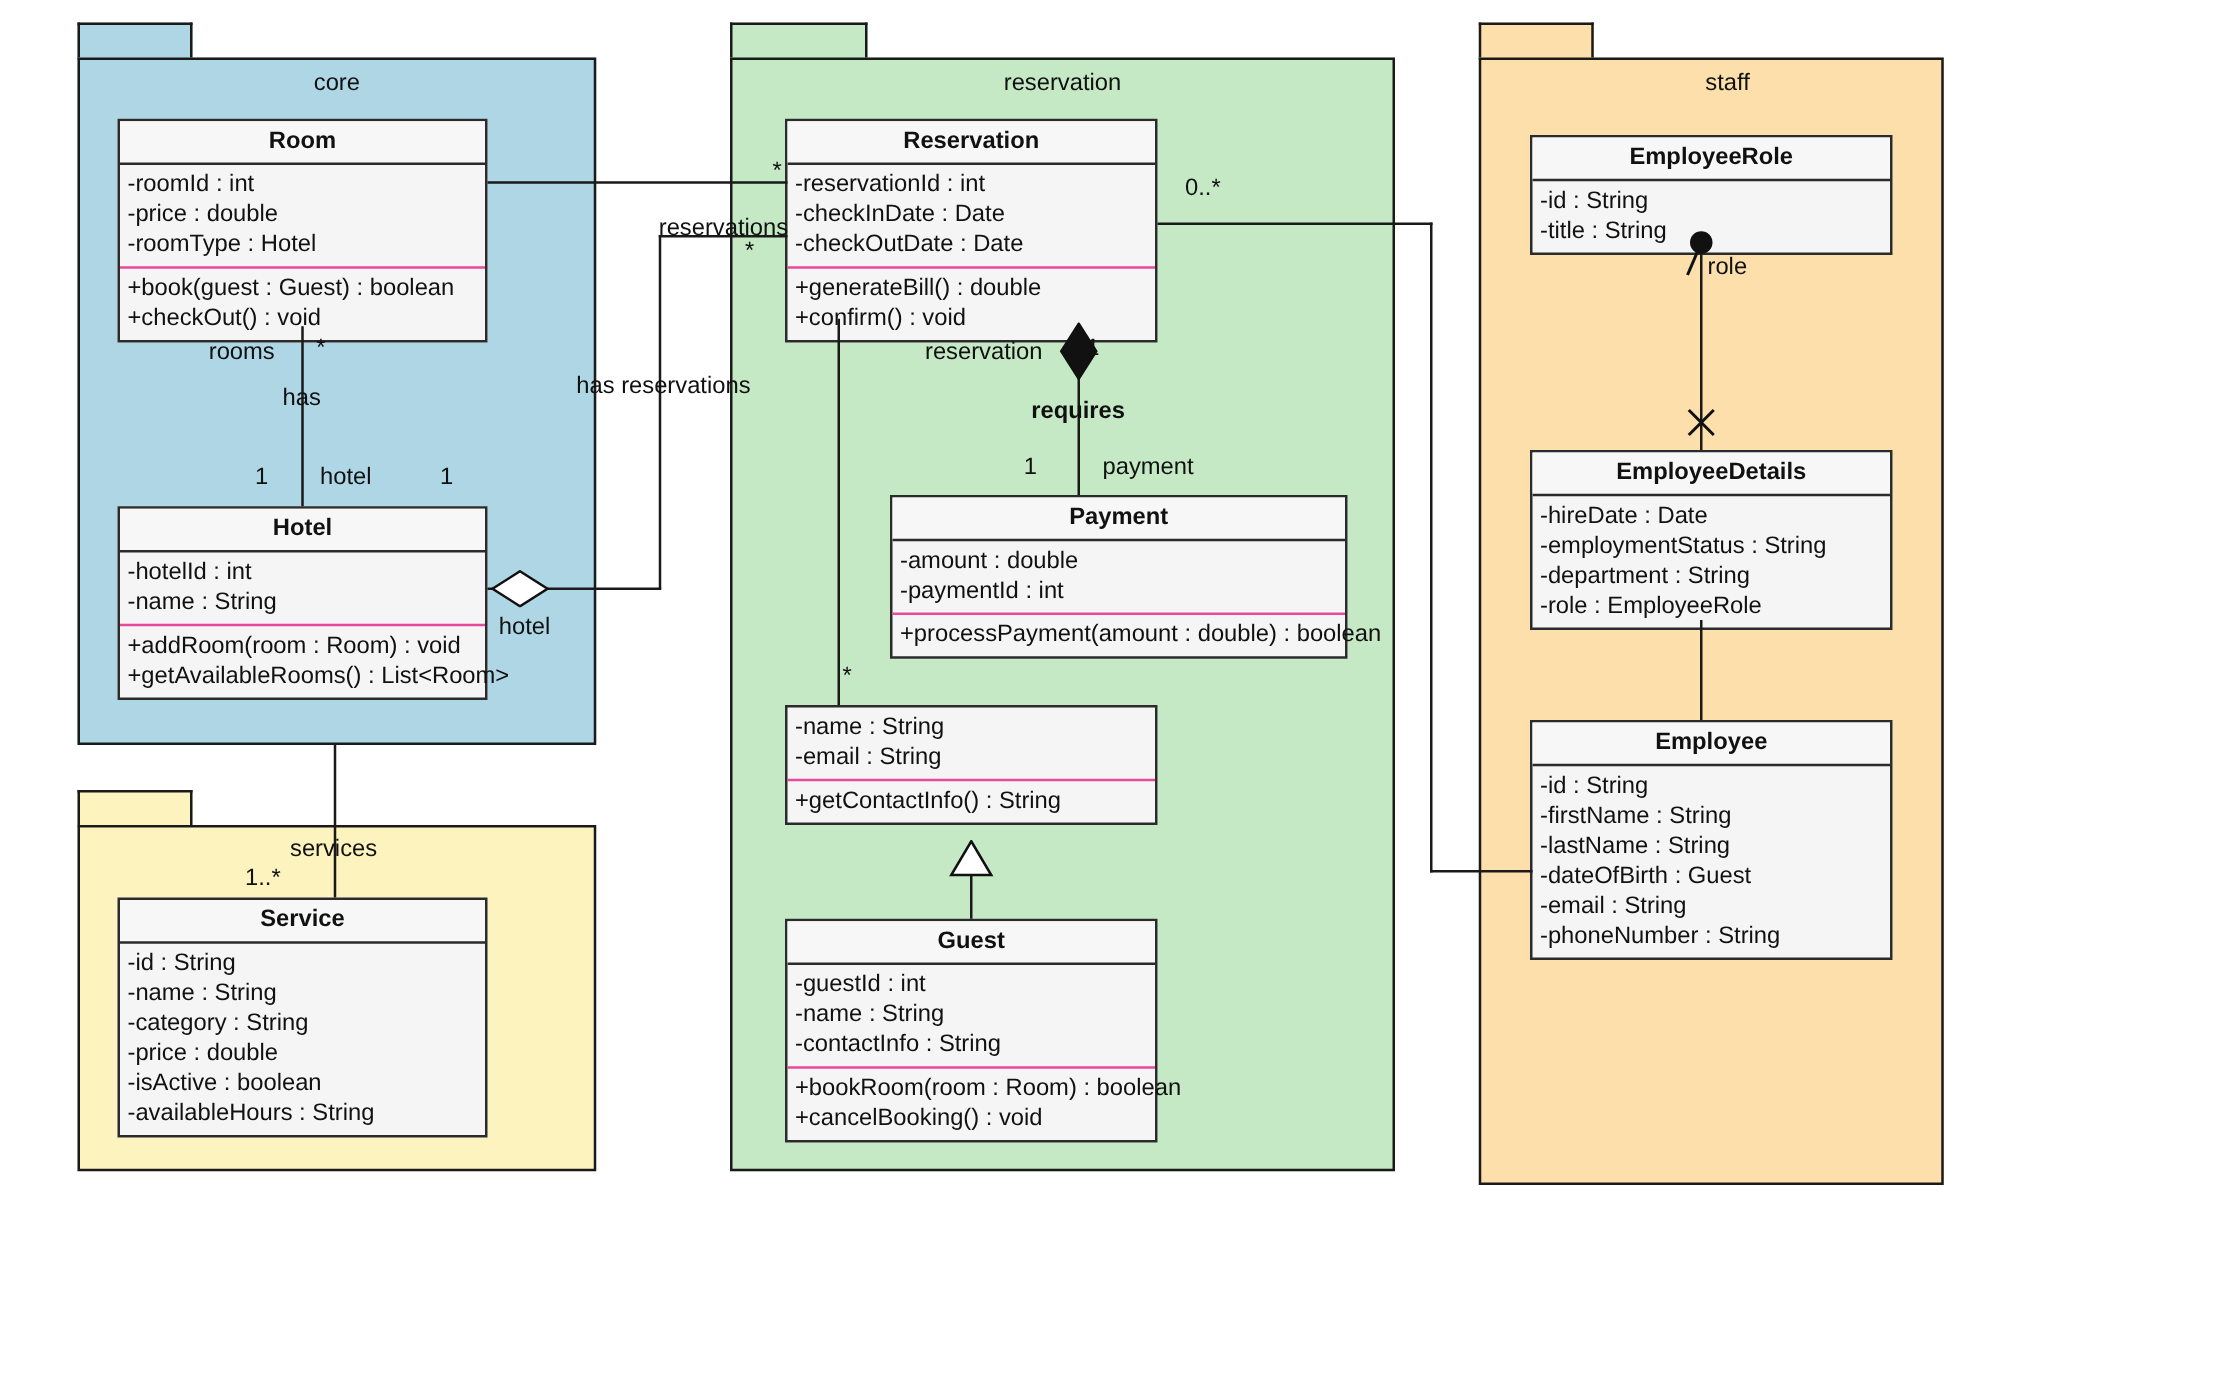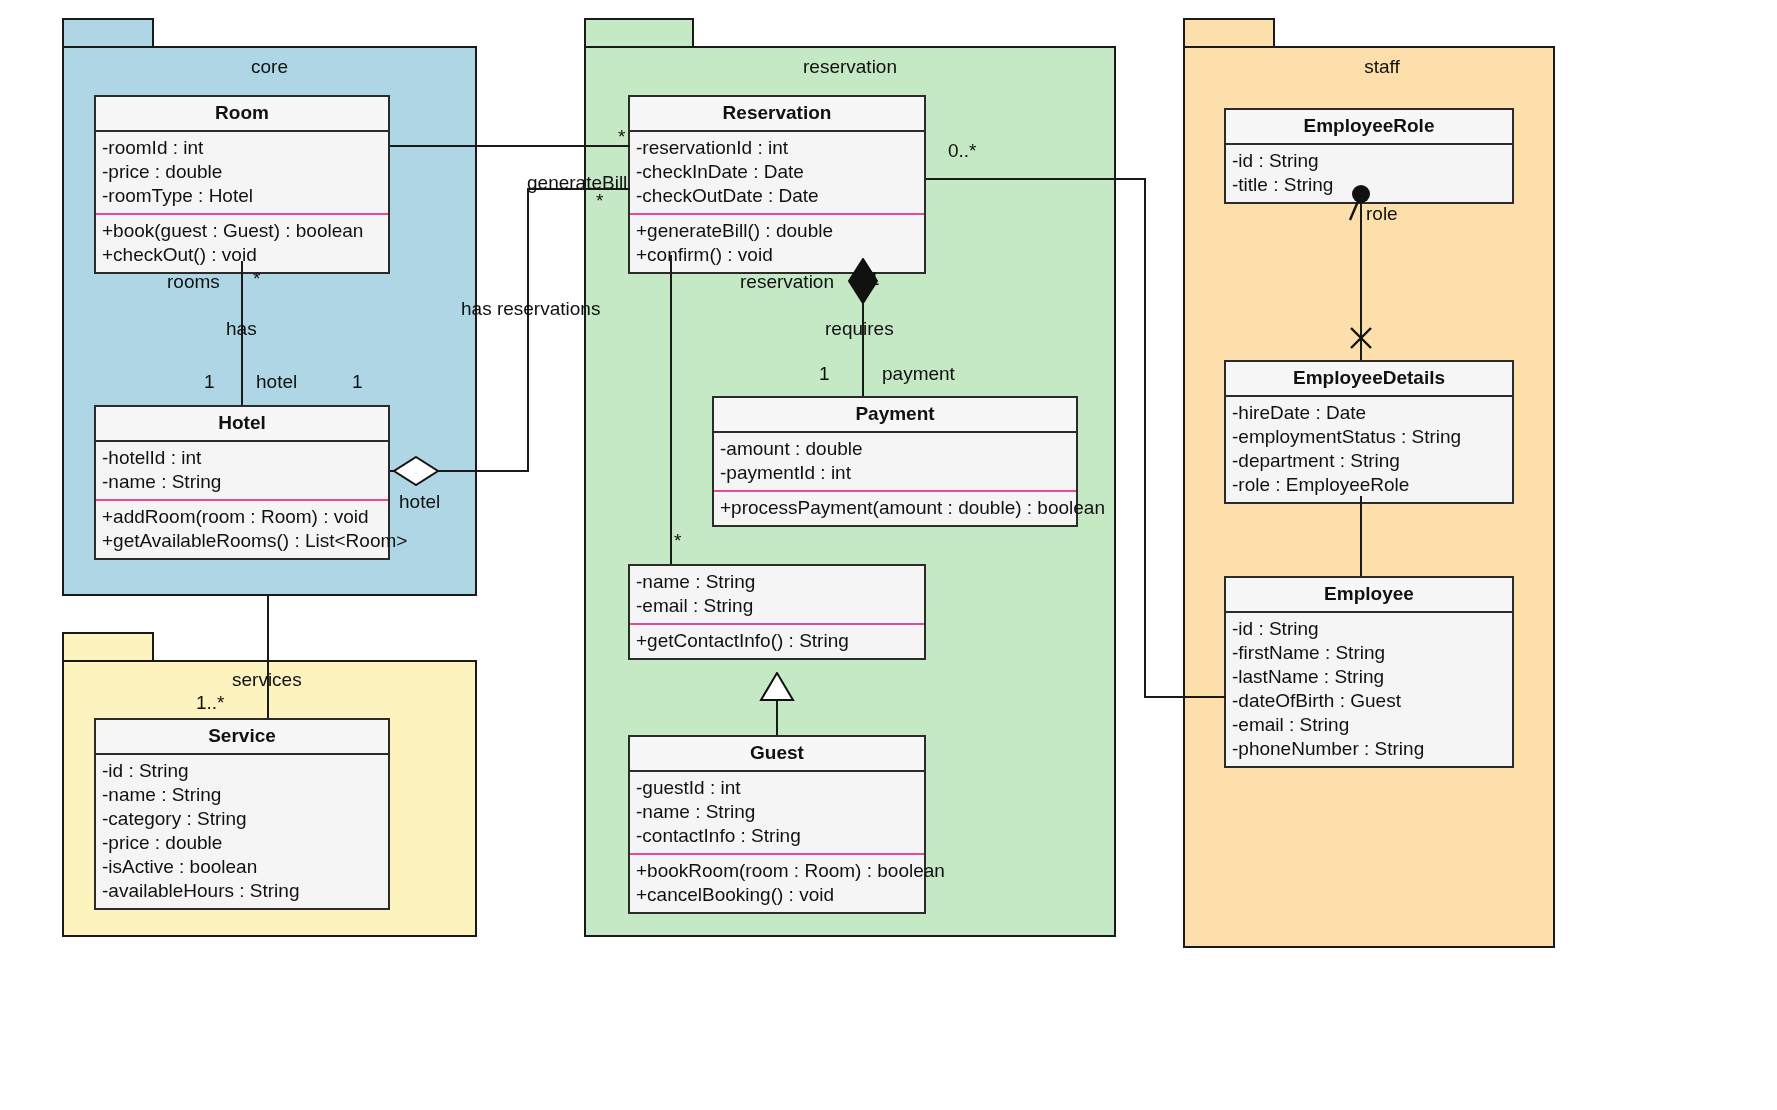--- a/index.html
+++ b/index.html
@@ -57,21 +57,21 @@
     </div>
     <div class="cls-sec">
       <div class="mem">+addRoom(room : Room) : void</div>
       <div class="mem">+getAvailableRooms() : List&lt;Room&gt;</div>
     </div>
   </div>
 
   <div class="ln lnv" style="left:241px;top:261px;height:144px;"></div>
   <div class="lbl" style="left:167px;top:271px;">rooms</div>
   <div class="lbl" style="left:253px;top:268px;">*</div>
-  <div class="lbl" style="left:226px;top:318px;">has</div>
+  <div class="lbl" style="left:226px;top:308px;">has</div>
   <div class="lbl" style="left:204px;top:371px;">1</div>
   <div class="lbl" style="left:256px;top:371px;">hotel</div>
   <div class="lbl" style="left:352px;top:371px;">1</div>
 
   <div class="pkg-tab" style="left:62px;top:632px;width:92px;height:30px;background:#fdf3bf;"></div>
   <div class="pkg" style="left:62px;top:660px;width:415px;height:277px;background:#fdf3bf;"></div>
 
   <div class="cls" style="left:94px;top:718px;width:296px;">
     <div class="cls-name">Service</div>
     <div class="cls-sec">
@@ -116,21 +116,21 @@
       <div class="mem">+processPayment(amount : double) : boolean</div>
     </div>
   </div>
 
   <div class="ln lnv" style="left:862px;top:293px;height:103px;"></div>
   <svg class="shp" style="left:847px;top:258px;" width="32" height="46" viewBox="0 0 32 46">
     <polygon points="16,1 30,23 16,45 2,23" fill="#111" stroke="#111" stroke-width="2"></polygon>
   </svg>
   <div class="lbl" style="left:740px;top:271px;">reservation</div>
   <div class="lbl" style="left:869px;top:268px;">1</div>
-  <div class="lbl" style="left:825px;top:318px;">requires</div>
+  <div class="lbl" style="left:825px;top:318px;font-weight:bold;">requires</div>
   <div class="lbl" style="left:819px;top:363px;">1</div>
   <div class="lbl" style="left:882px;top:363px;">payment</div>
 
   <div class="cls" style="left:628px;top:564px;width:298px;">
     <div class="cls-sec">
       <div class="mem">-name : String</div>
       <div class="mem">-email : String</div>
     </div>
     <div class="cls-sec">
       <div class="mem">+getContactInfo() : String</div>
@@ -158,21 +158,21 @@
   <div class="ln lnv" style="left:670px;top:255px;height:309px;"></div>
   <div class="lbl" style="left:674px;top:530px;">*</div>
 
   <div class="ln lnh" style="left:390px;top:145px;width:240px;"></div>
   <div class="ln lnv" style="left:527px;top:188px;height:283px;"></div>
   <div class="ln lnh" style="left:390px;top:470px;width:139px;"></div>
   <div class="ln lnh" style="left:527px;top:188px;width:103px;"></div>
   <svg class="shp" style="left:392px;top:456px;" width="48" height="30" viewBox="0 0 48 30">
     <polygon points="24,1 46,15 24,29 2,15" fill="#ffffff" stroke="#111" stroke-width="2"></polygon>
   </svg>
-  <div class="lbl" style="left:527px;top:172px;">generateBill</div>
+  <div class="lbl" style="left:527px;top:172px;">reservations</div>
   <div class="lbl" style="left:618px;top:126px;">*</div>
   <div class="lbl" style="left:596px;top:190px;">*</div>
   <div class="lbl" style="left:461px;top:298px;">has reservations</div>
   <div class="lbl" style="left:399px;top:491px;">hotel</div>
 
   <div class="pkg-tab" style="left:1183px;top:18px;width:92px;height:30px;background:#fcdfab;"></div>
   <div class="pkg" style="left:1183px;top:46px;width:372px;height:902px;background:#fcdfab;">
     <div class="pkg-label" style="top:8px;padding-left:13px;">staff</div>
   </div>
 

